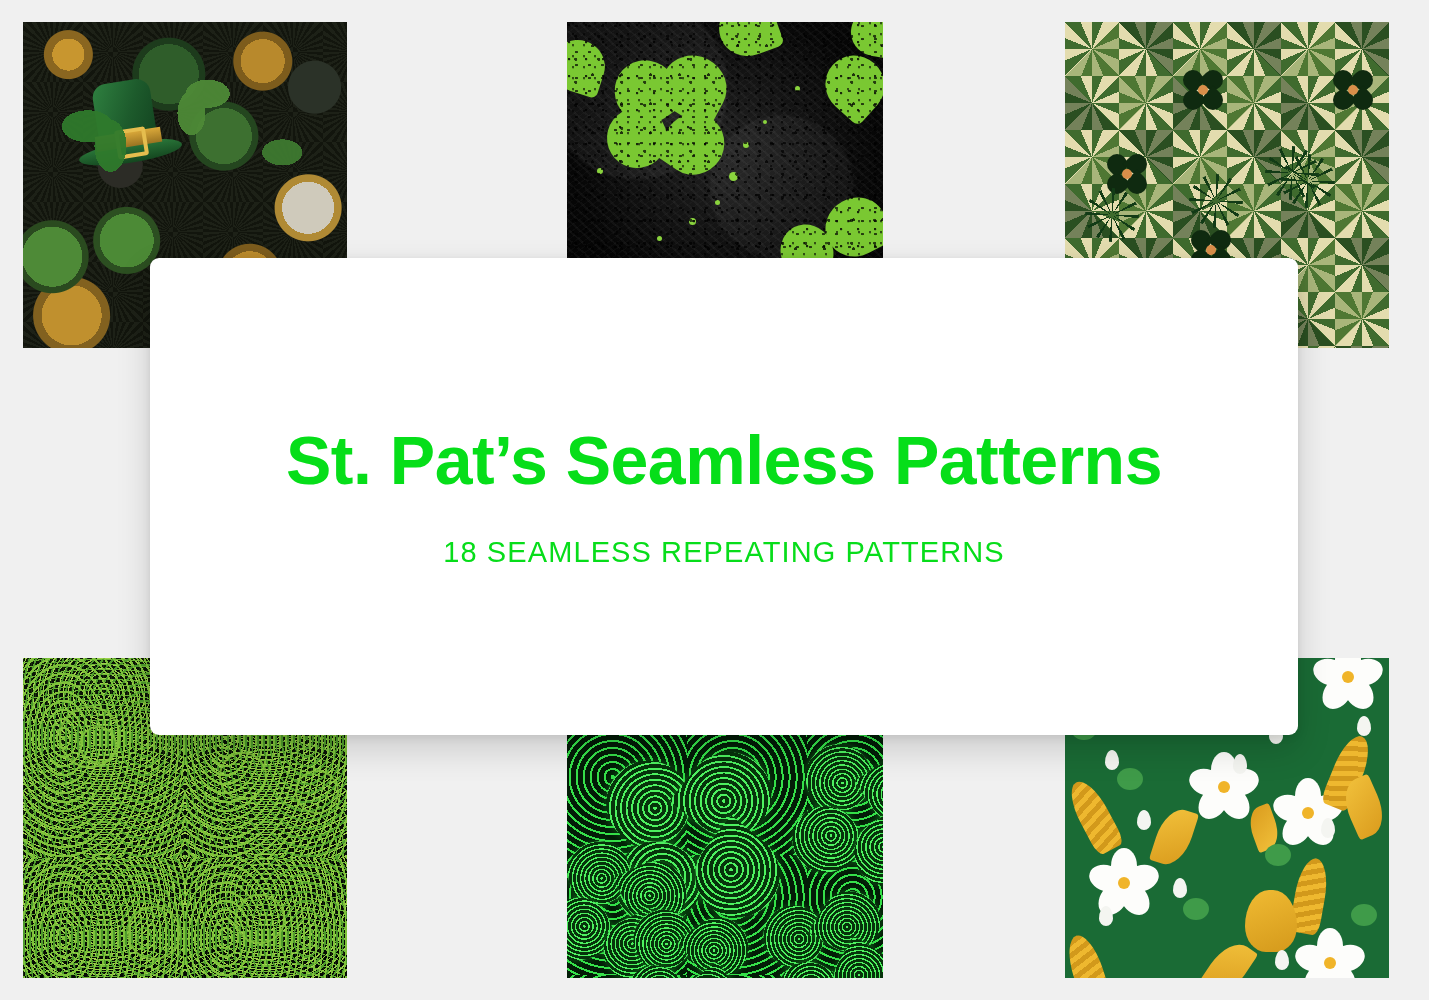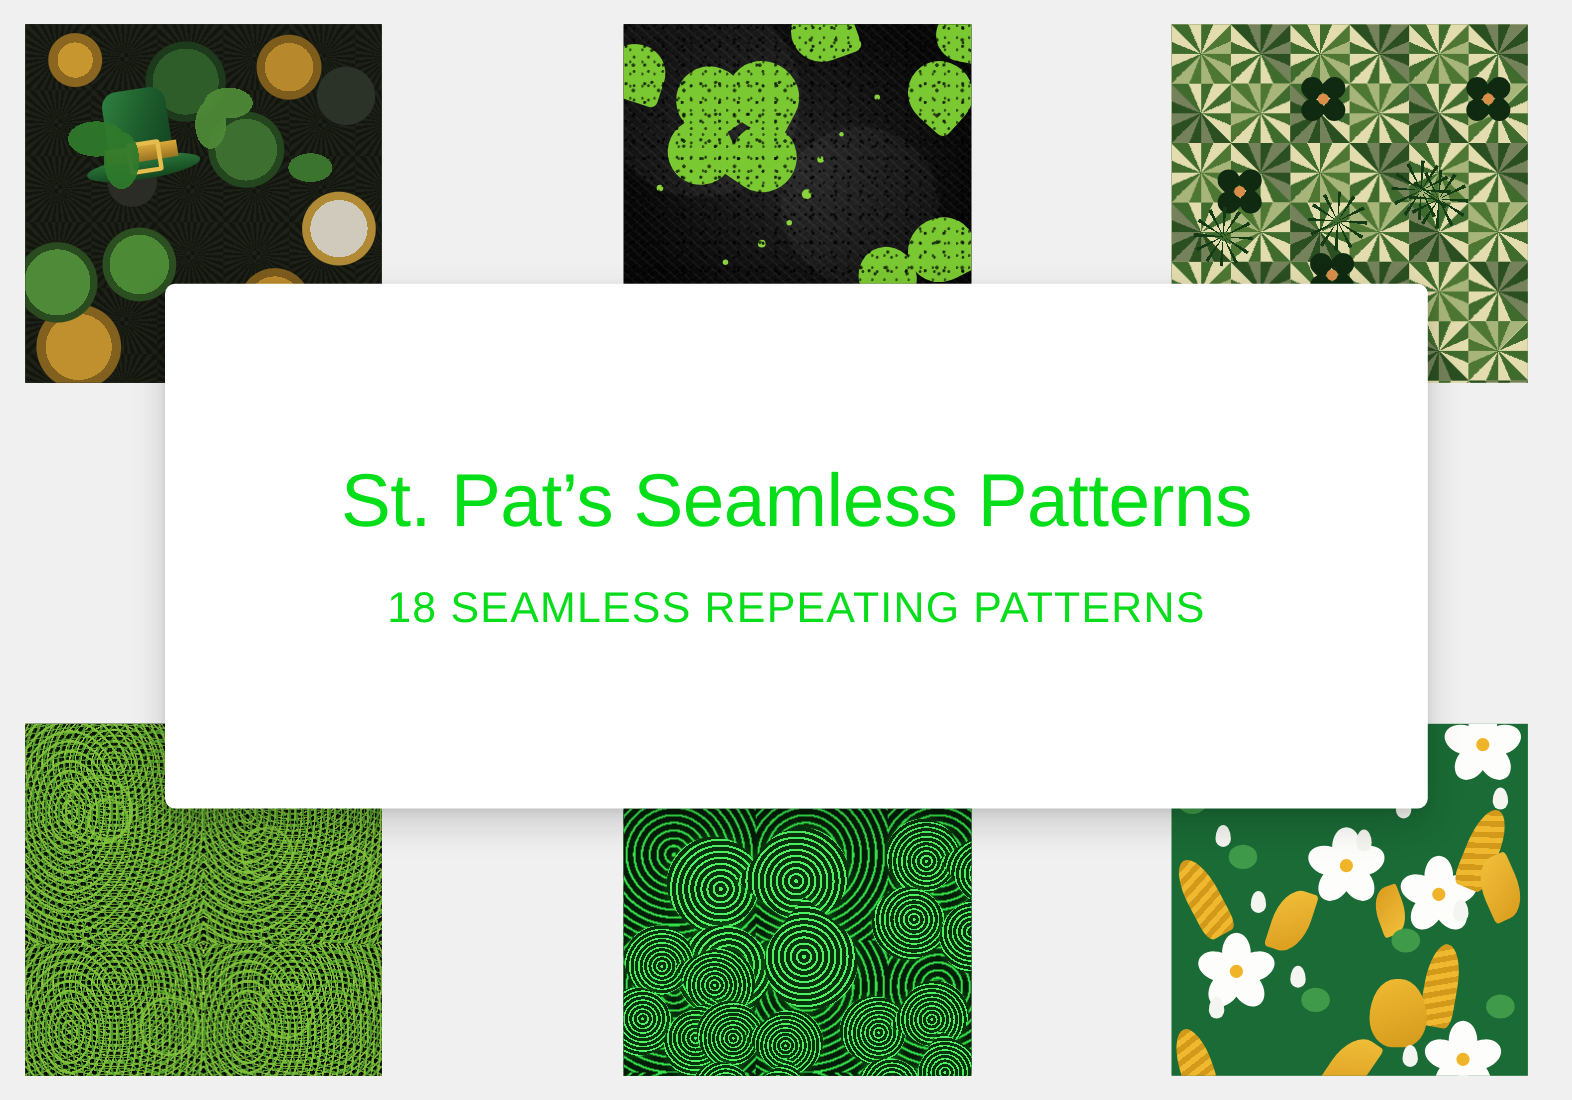--- a/index.html
+++ b/index.html
@@ -307,30 +307,30 @@
     box-shadow: 0 14px 34px rgba(0, 0, 0, .16), 0 2px 8px rgba(0, 0, 0, .08);
     display: flex;
     flex-direction: column;
     align-items: center;
     justify-content: center;
     z-index: 10;
   }
   .card-title {
     color: #06de19;
     font-size: 68px;
-    font-weight: 400;
+    font-weight: 700;
     letter-spacing: -0.5px;
     line-height: 1;
     margin: 0 0 44px 0;
     text-align: center;
     white-space: nowrap;
   }
   .card-subtitle {
     color: #07dd1a;
-    font-size: 39px;
+    font-size: 29px;
     font-weight: 400;
     letter-spacing: 1.1px;
     line-height: 1;
     margin: 0;
     text-align: left;
     white-space: nowrap;
   }
 </style>
 </head>
 <body>

